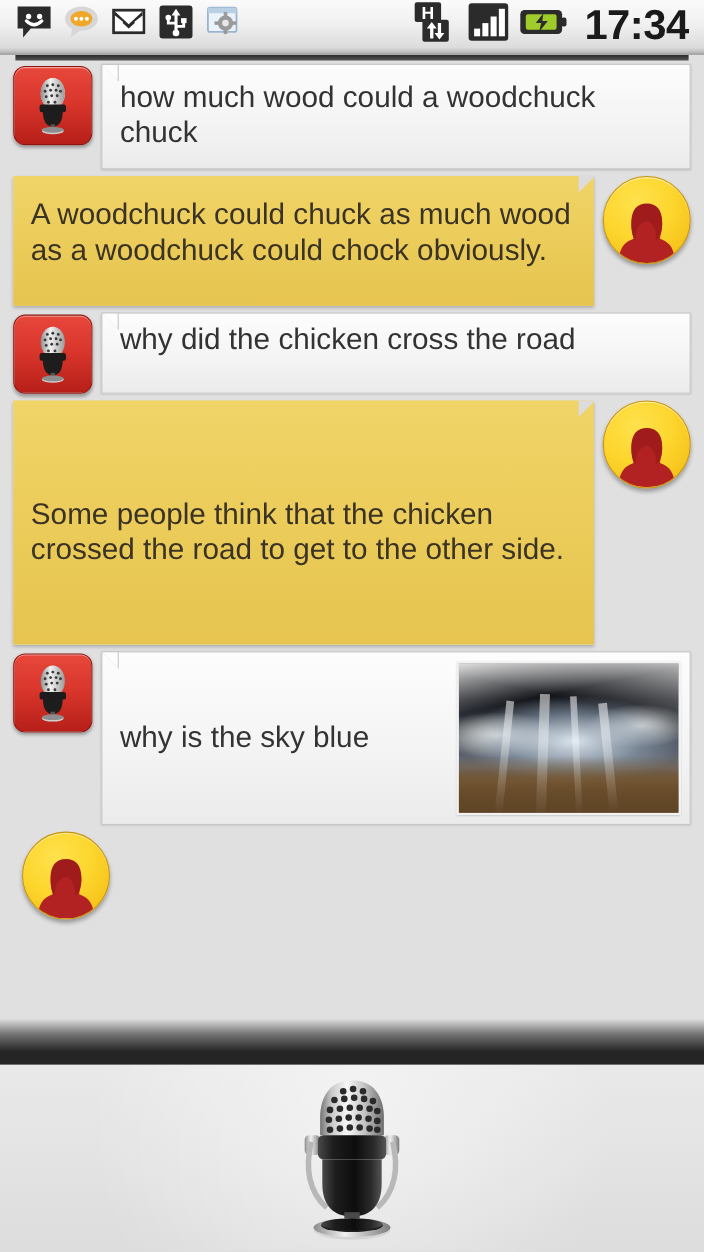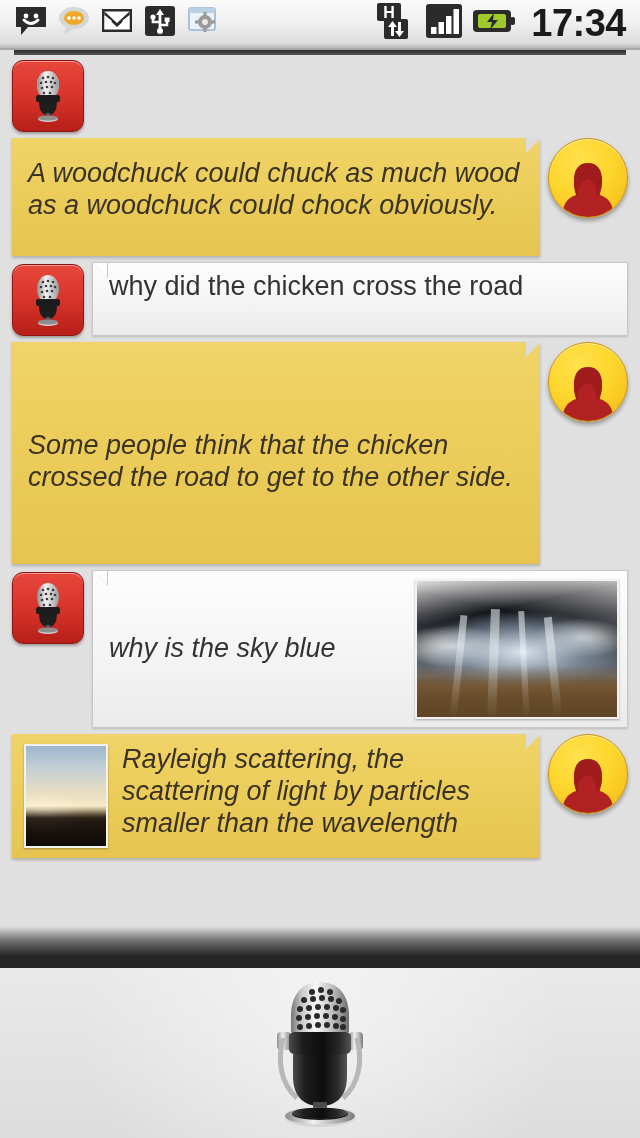--- a/index.html
+++ b/index.html
@@ -140,39 +140,38 @@
     border-left: 14px solid transparent;
     border-top: 14px solid #fdfdfd;
   }
 
   .bubble.yellow {
     background: linear-gradient(180deg,#f0d468 0%, #eccd5b 45%, #e6c44f 100%);
     box-shadow: 0 2px 3px rgba(0,0,0,.22);
     padding: 14px 18px 14px 16px;
     flex: 1 1 auto;
     color: #3b3325;
-    font-style: italic;
   }
   .bubble.yellow::before {    
     content: "";
     position: absolute;
     right: -1px; top: 0;
     width: 0; height: 0;
     border-right: 15px solid transparent;
     border-top: 15px solid #dcdcdc;
   }
 
   .bubble p { margin: 0; }
 
   
   .m1 .bubble { min-height: 80px; }
   .m2 .bubble { min-height: 118px; padding-top: 20px; padding-bottom: 22px; }
   .m3 .bubble { min-height: 62px; padding-top: 8px; padding-bottom: 18px; }
   .m4 .bubble { min-height: 222px; padding-top: 88px; padding-bottom: 60px; }
-  .m5 .bubble { min-height: 150px; padding: 0; display: flex; align-items: center; font-style: italic; }
+  .m5 .bubble { min-height: 150px; padding: 0; display: flex; align-items: center; }
   .m6 .bubble { min-height: 120px; padding: 10px 18px 10px 12px; display: flex; align-items: flex-start; gap: 14px; }
 
   .m5 .bubble .txt { padding: 0 8px 0 16px; flex: 1 1 auto; }
   .m5 .bubble .thumb { flex: 0 0 auto; margin: 8px 8px 8px 0; }
 
   
   .thumb {
     border: 2px solid #f2f2f2;
     box-shadow: 0 1px 2px rgba(0,0,0,.3);
     display: block;
@@ -364,20 +363,23 @@
               <circle cx="19" cy="24" r="1.3"></circle>
                 <circle cx="25" cy="24" r="1.3"></circle>
             </g>
             <rect x="11" y="26" width="24" height="7" rx="2" fill="#1c1c1c"></rect>
             <path d="M14 32 q0 14 9 14 q9 0 9 -14 z" fill="#1d1d1d"></path>
             <rect x="21" y="44" width="4" height="5" fill="#555"></rect>
             <ellipse cx="23" cy="50" rx="10" ry="3" fill="#cfcfcf"></ellipse>
             <ellipse cx="23" cy="49" rx="10" ry="2.6" fill="#8d8d8d"></ellipse>
           </svg>
         </div>
+        <div class="bubble white">
+          <p>how much wood could a woodchuck chuck</p>
+        </div>
       </div>
 
       <div class="msg bot m2">
         <div class="bubble yellow">
           <p>A woodchuck could chuck as much wood as a woodchuck could chock obviously.</p>
         </div>
         <div class="avatar-person">
           <svg width="62" height="62" viewBox="0 0 62 62">
             <path d="M31 10 c-10 0 -14 8 -14 17 c0 7 2 10 2 13 c-9 3 -13 9 -14 22 l52 0 c-1 -13 -5 -19 -14 -22 c0 -3 2 -6 2 -13 c0 -9 -4 -17 -14 -17 z" fill="#b22222"></path>
             <path d="M17 25 c0 -11 5 -17 14 -17 c9 0 14 6 14 17 c0 9 -3 14 -6 17 c1 -8 -1 -16 -8 -18 c-7 2 -11 8 -10 18 c-3 -3 -4 -8 -4 -17 z" fill="#a01c1c"></path>
@@ -457,24 +459,20 @@
           <div class="thumb thumb-sky" style="position:relative;overflow:hidden;">
             <div class="ray" style="left:38px;top:34px;width:7px;height:104px;transform:rotate(6deg);"></div>
             <div class="ray" style="left:72px;top:28px;width:9px;height:112px;transform:rotate(2deg);"></div>
             <div class="ray" style="left:104px;top:30px;width:6px;height:108px;transform:rotate(-3deg);"></div>
             <div class="ray" style="left:132px;top:36px;width:8px;height:100px;transform:rotate(-6deg);"></div>
           </div>
         </div>
       </div>
 
       <div class="msg bot m6">
-        <div class="bubble yellow">
-          <div class="thumb thumb-beach"></div>
-          <div style="flex:1 1 auto;">Rayleigh scattering, the scattering of light by particles smaller than the wavelength</div>
-        </div>
         <div class="avatar-person">
           <svg width="62" height="62" viewBox="0 0 62 62">
             <path d="M31 10 c-10 0 -14 8 -14 17 c0 7 2 10 2 13 c-9 3 -13 9 -14 22 l52 0 c-1 -13 -5 -19 -14 -22 c0 -3 2 -6 2 -13 c0 -9 -4 -17 -14 -17 z" fill="#b22222"></path>
             <path d="M17 25 c0 -11 5 -17 14 -17 c9 0 14 6 14 17 c0 9 -3 14 -6 17 c1 -8 -1 -16 -8 -18 c-7 2 -11 8 -10 18 c-3 -3 -4 -8 -4 -17 z" fill="#a01c1c"></path>
           </svg>
         </div>
       </div>
 
     </div>
   </div>

